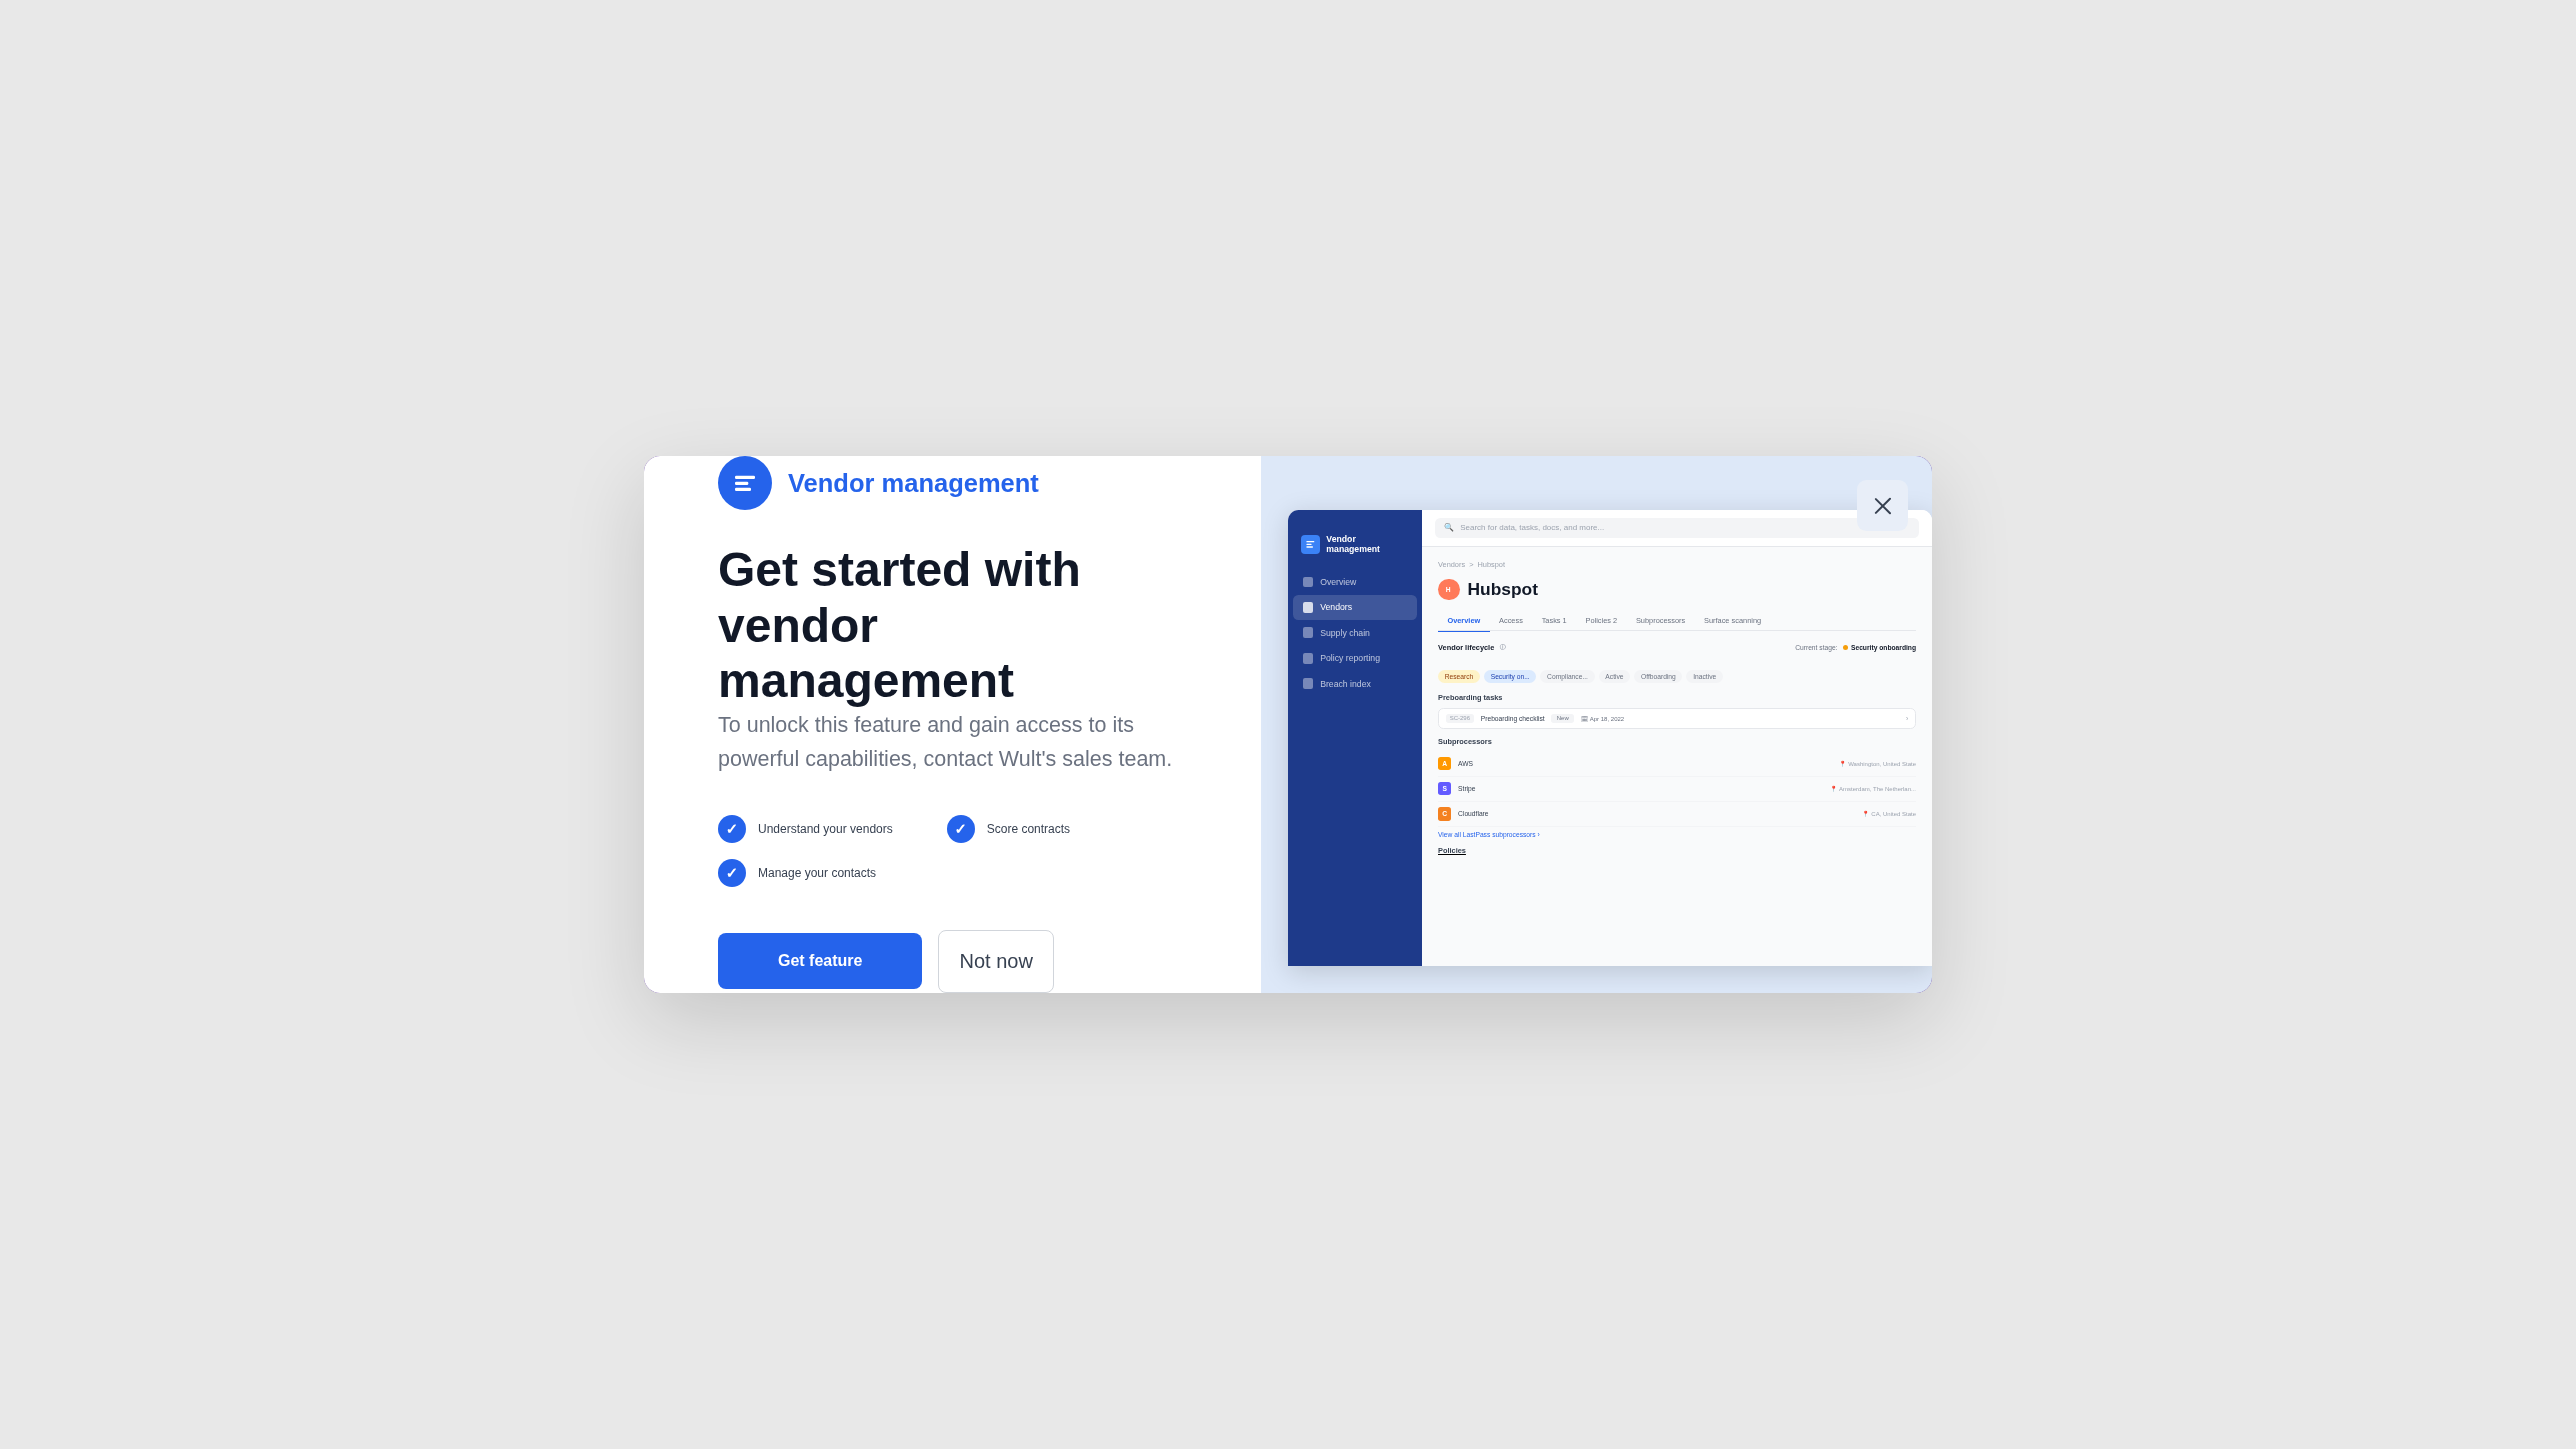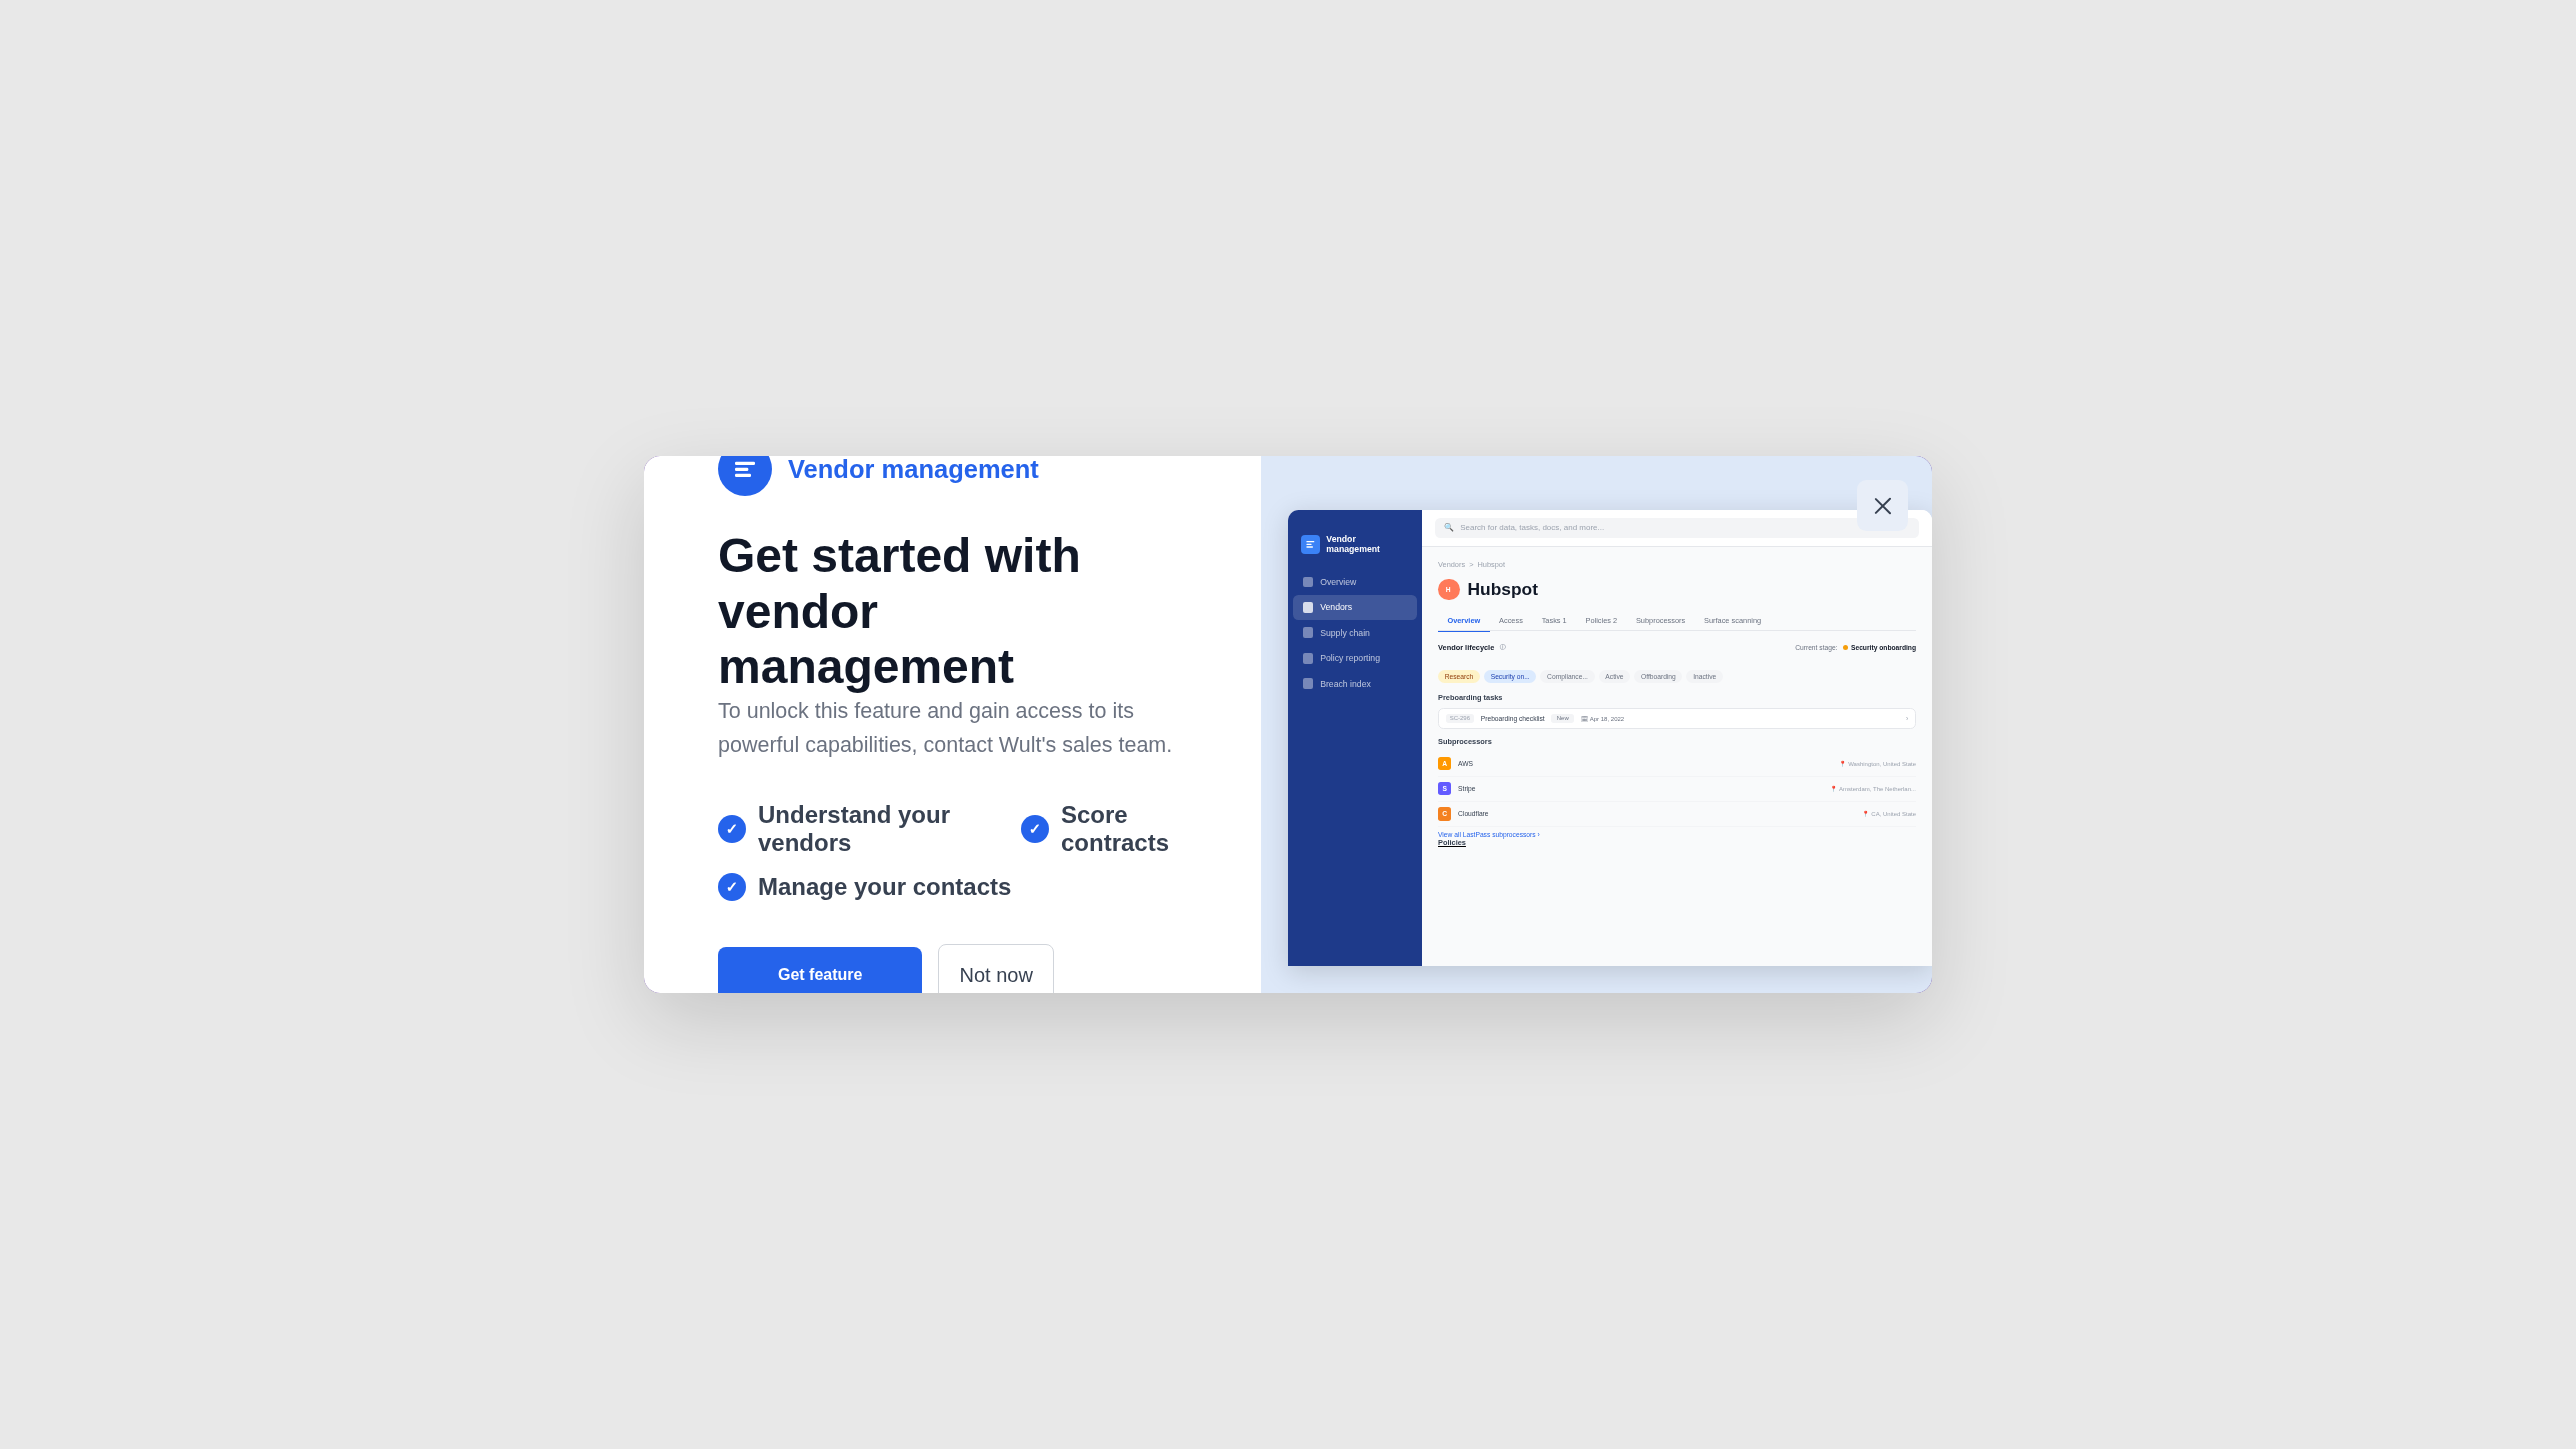--- a/index.html
+++ b/index.html
@@ -116,23 +116,23 @@
     }
 
     .check-icon::after {
       content: '✓';
       color: white;
       font-size: 14.8px;
       font-weight: 700;
     }
 
     .feature-text {
-      font-size: 24px;
+      font-size: 12px;
       color: #374151;
-      font-weight: 700;
+      font-weight: 400;
     }
 
     .button-row {
       display: flex;
       gap: 16px;
       align-items: center;
     }
 
     .btn-get-feature {
       background: #2563eb;
@@ -666,21 +666,21 @@
                   <span class="sp-location">📍 Amsterdam, The Netherlan...</span>
                 </div>
                 <div class="subprocessor-row">
                   <div class="sp-logo cloudflare">C</div>
                   <span>Cloudflare</span>
                   <span class="sp-location">📍 CA, United State</span>
                 </div>
                 <div class="view-all-link">View all LastPass subprocessors ›</div>
               </div>
 
-              <div style="text-decoration:underline;">
+              <div style="margin-top:8px;text-decoration:underline;">
                 <div class="tasks-section-title">Policies</div>
               </div>
 
             </div>
           </div>
         </div>
       </div>
 
     </div>
   </div>

